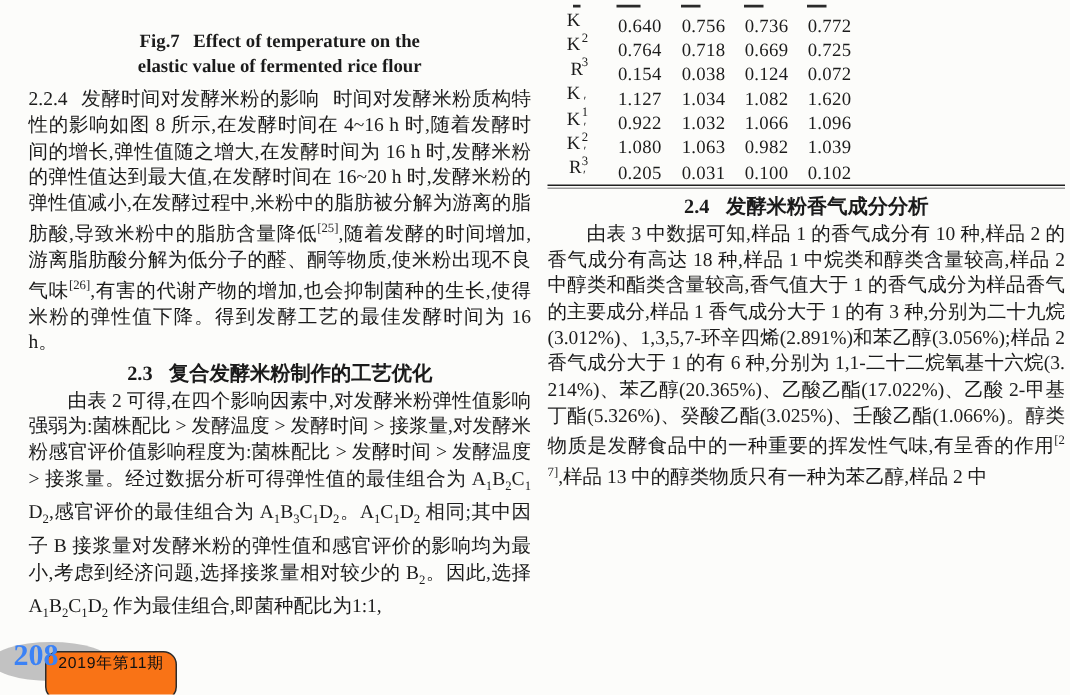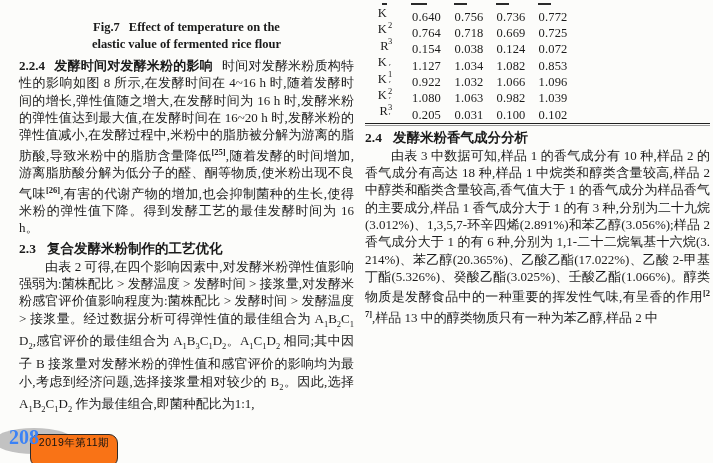--- a/index.html
+++ b/index.html
@@ -17,25 +17,25 @@
 
   
   .fig-caption { text-align:center; font-weight:bold; font-size:12.5px; line-height:17px; padding-top:19px; }
   .fig-caption .fig-label { margin-right:9px; }
 
   
   .para {
     font-size:13px; line-height:17.3px; text-align:justify;
     color:#1b1b1b; word-break:break-all;
   }
-  .para sup { font-size:8.5px;font-weight:bold; }
+  .para sup { font-size:8.5px; }
   .para sub { font-size:8.5px; }
   .indent { text-indent:2em; }
-  .inb { font-weight:bold; margin-right:9px; }
-  .sec-heading { font-size:13.5px; font-weight:bold; line-height:18px; margin-top:3px; }
+  .inb { font-weight:normal; margin-right:9px; }
+  .sec-heading { font-size:13.5px; font-weight:bold; line-height:18px; margin-top:3px;text-align:center; }
   .sec-heading .sec-num { margin-right:11px; }
   .mt4 { margin-top:4px; }
   .mt2 { margin-top:0; }
 
   
   .data-table { position:relative; padding-top:3px; }
   .remnant { position:relative; height:3px; overflow:hidden; }
   .remnant i { position:absolute; top:0; height:2px; background:#2a2a2a; display:block; }
   .remnant i:nth-child(1){ left:17px;  width:5px;  }
   .remnant i:nth-child(2){ left:46px;  width:16px; }
@@ -134,21 +134,21 @@
       <span class="tval">0.072</span>
     </div>
     <div class="trow">
       <span class="tlabel"><span>K</span><span class="stk">
             <span class="pr">′</span>
             <span class="sb">1</span>
           </span></span>
       <span class="tval">1.127</span>
       <span class="tval">1.034</span>
       <span class="tval">1.082</span>
-      <span class="tval">0.853</span>
+      <span class="tval">1.620</span>
     </div>
     <div class="trow">
       <span class="tlabel"><span>K</span><span class="stk">
             <span class="pr">′</span>
             <span class="sb">2</span>
           </span></span>
       <span class="tval">0.922</span>
       <span class="tval">1.032</span>
       <span class="tval">1.066</span>
       <span class="tval">1.096</span>

